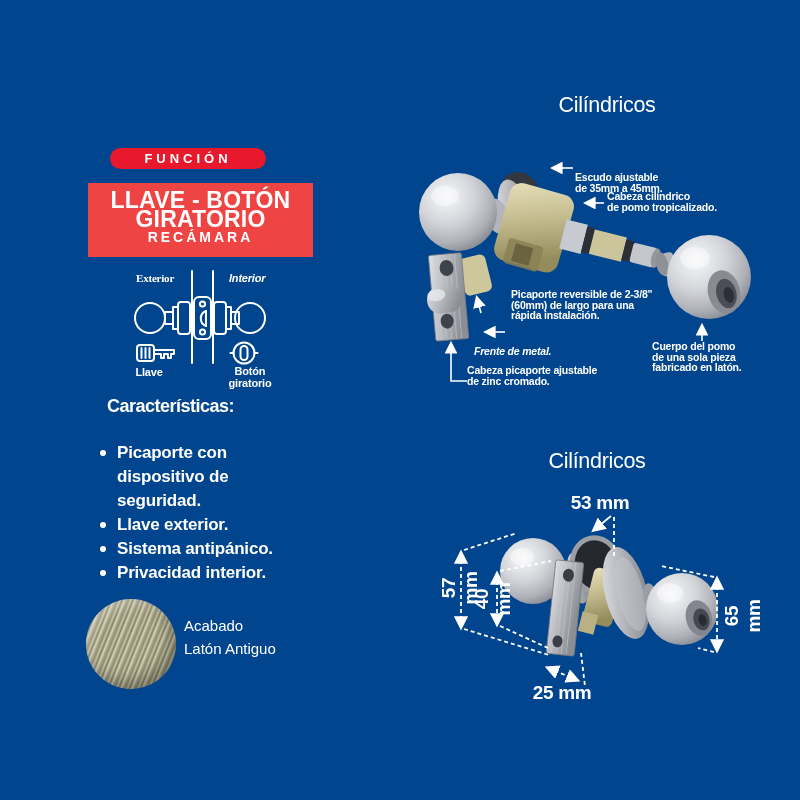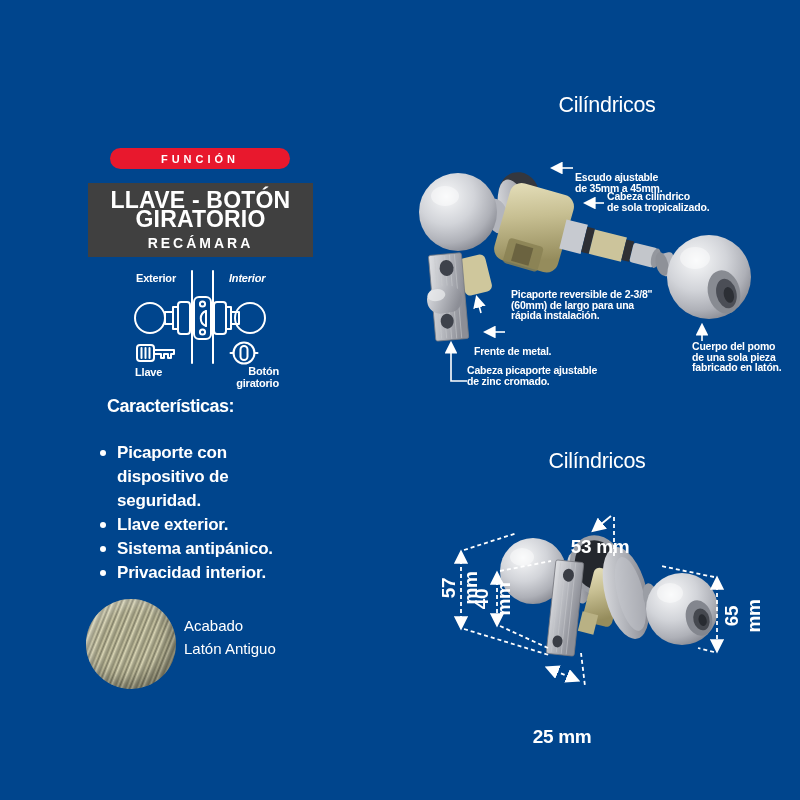--- a/index.html
+++ b/index.html
@@ -1,63 +1,63 @@
 <!DOCTYPE html>
 <html><head>
 <meta charset="utf-8">
 <style>
   html,body{margin:0;padding:0;background:#00458d;}
   .page{position:relative;width:800px;height:800px;background:#00458d;overflow:hidden;
         font-family:"Liberation Sans",sans-serif;color:#fff;}
   .abs{position:absolute;}
 
   
-  .funcion{left:110px;top:148px;width:180px;height:21px;background:#e8182d;border-radius:11px;
-           display:flex;align-items:center;justify-content:center;font-weight:bold;font-size:11px;
+  .funcion{left:110px;top:148px;width:156px;height:21px;background:#e8182d;border-radius:11px;
+           display:flex;align-items:center;justify-content:center;font-weight:bold;font-size:13px;
            letter-spacing:4px;}
-  .titlebox{left:88px;top:183px;width:225px;height:74px;background:#404040;text-align:center;
+  .titlebox{left:88px;top:183px;width:225px;height:74px;background:#ef4444;text-align:center;
             padding-top:8px;box-sizing:border-box;}
   .titlebox .t1{font-weight:bold;font-size:23px;line-height:19px;letter-spacing:0.2px;}
-  .titlebox .t2{font-weight:bold;font-size:14px;letter-spacing:3px;margin-top:6px;}
+  .titlebox .t2{font-weight:bold;font-size:14px;letter-spacing:3px;}
   .dlabel{font-weight:bold;font-size:11px;letter-spacing:-0.2px;}
   .dlabel.c{text-align:center;line-height:12px;}
   .featheading{left:107px;top:396px;font-weight:bold;font-size:18px;letter-spacing:-0.5px;}
   .feats{left:100px;top:441px;width:225px;list-style:none;margin:0;padding:0;}
   .feats li{display:flex;gap:11px;}
   .feats .dot{width:6px;height:6px;border-radius:50%;background:#fff;flex:none;margin-top:9px;}
   .feats .ftext{font-weight:bold;font-size:17px;line-height:24px;width:196px;letter-spacing:-0.2px;}
   .swatch{left:86px;top:599px;width:90px;height:90px;border-radius:50%;
           background:repeating-linear-gradient(112deg,#8f8d73 0px,#c9c5a4 2px,#807e66 4px,#d9d5b5 6px,#a5a389 8px,#8f8d73 10px);
           box-shadow:inset -6px -8px 14px rgba(0,0,0,.3), inset 5px 6px 10px rgba(255,255,255,.25);}
   .finishlabel{left:184px;top:614px;font-size:15px;line-height:23px;}
 
   
   .secheading{width:182px;text-align:center;font-weight:normal;font-size:21.5px;letter-spacing:-0.3px;}
   .co{font-weight:bold;font-size:10.5px;line-height:10.5px;letter-spacing:-0.2px;}
   .co span{display:block;}
   .dim{font-weight:bold;font-size:19px;letter-spacing:-0.3px;}
   .dimv{width:50px;height:22px;text-align:center;transform:rotate(-90deg);}
-  .dimh{width:88px;text-align:center;margin-top:44px;}
+  .dimh{width:88px;text-align:center;}
   svg{display:block;}
   .overlay{left:0;top:0;pointer-events:none;}
 </style>
 </head>
 <body>
 
 <div class="page">
 
   <div class="abs funcion">FUNCIÓN</div>
 
   <div class="abs titlebox">
     <div class="t1">LLAVE - BOTÓN</div>
     <div class="t1">GIRATORIO</div>
     <div class="t2">RECÁMARA</div>
   </div>
 
-  <div class="abs dlabel" style="left:136px;top:272px;">Exterior</div>
+  <div class="abs dlabel" style="left:136px;top:272px;font-family:Liberation Serif, serif;">Exterior</div>
   <div class="abs dlabel" style="left:229px;top:272px;font-style:italic;">Interior</div>
 
   <svg class="abs" style="left:110px;top:266px;" width="180" height="134" viewBox="0 0 180 134" fill="none" stroke="#ffffff" stroke-width="2" stroke-linejoin="round" stroke-linecap="round">
     <g>
       <line x1="82" y1="5" x2="82" y2="97"></line>
       <line x1="103" y1="5" x2="103" y2="97"></line>
     </g>
     <g>
       <circle cx="40" cy="52" r="15"></circle>
       <rect x="55" y="46" width="8" height="12"></rect>
@@ -81,22 +81,22 @@
       <path d="M44,84 h20 v4 h-3 v4 h-3 v-4 h-4 v4 h-3 v-4 h-7 z"></path>
     </g>
     <g>
       <circle cx="134" cy="87" r="10.5"></circle>
       <rect x="130.5" y="80" width="7" height="14" rx="3.5"></rect>
       <line x1="120.5" y1="87" x2="123.5" y2="87"></line>
       <line x1="144.5" y1="87" x2="147.5" y2="87"></line>
     </g>
   </svg>
 
-  <div class="abs dlabel" style="left:135px;top:366px;width:50px;text-align:left;">Llave</div>
-  <div class="abs dlabel c" style="left:221px;top:365px;width:58px;text-align:right;">
+  <div class="abs dlabel" style="left:124px;top:366px;width:50px;text-align:center;">Llave</div>
+  <div class="abs dlabel c" style="left:221px;top:365px;width:58px;">
     <span style="display:block;">Botón</span>
     <span style="display:block;">giratorio</span>
   </div>
 
   <div class="abs featheading">Características:</div>
 
   <ul class="abs feats">
     <li>
         <span class="dot"></span>
         <span class="ftext">Picaporte con dispositivo de seguridad.</span>
@@ -187,35 +187,35 @@
       </g>
     </g>
   </svg>
 
   <div class="abs co" style="left:575px;top:156px;margin-top:16px;">
     <span>Escudo ajustable</span>
     <span>de 35mm a 45mm.</span>
   </div>
   <div class="abs co" style="left:607px;top:191px;">
     <span>Cabeza cilíndrico</span>
-    <span>de sola tropicalizado.</span>
+    <span>de pomo tropicalizado.</span>
   </div>
   <div class="abs co" style="left:511px;top:289px;">
     <span>Picaporte reversible de 2-3/8"</span>
     <span>(60mm) de largo para una</span>
     <span>rápida instalación.</span>
   </div>
-  <div class="abs co" style="left:474px;top:346px;">
+  <div class="abs co" style="left:474px;top:346px;font-style:italic;">
     <span>Frente de metal.</span>
   </div>
   <div class="abs co" style="left:467px;top:365px;">
     <span>Cabeza picaporte ajustable</span>
     <span>de zinc cromado.</span>
   </div>
-  <div class="abs co" style="left:692px;top:341px;">
+  <div class="abs co" style="left:652px;top:341px;">
     <span>Cuerpo del pomo</span>
     <span>de una sola pieza</span>
     <span>fabricado en latón.</span>
   </div>
 
   <div class="abs secheading" style="left:506px;top:449px;">Cilíndricos</div>
 
   <svg class="abs" style="left:478px;top:515px;" width="265" height="150" viewBox="0 0 265 150">
     <g>
       <circle cx="55" cy="56" r="33" fill="url(#gChrome)"></circle>

